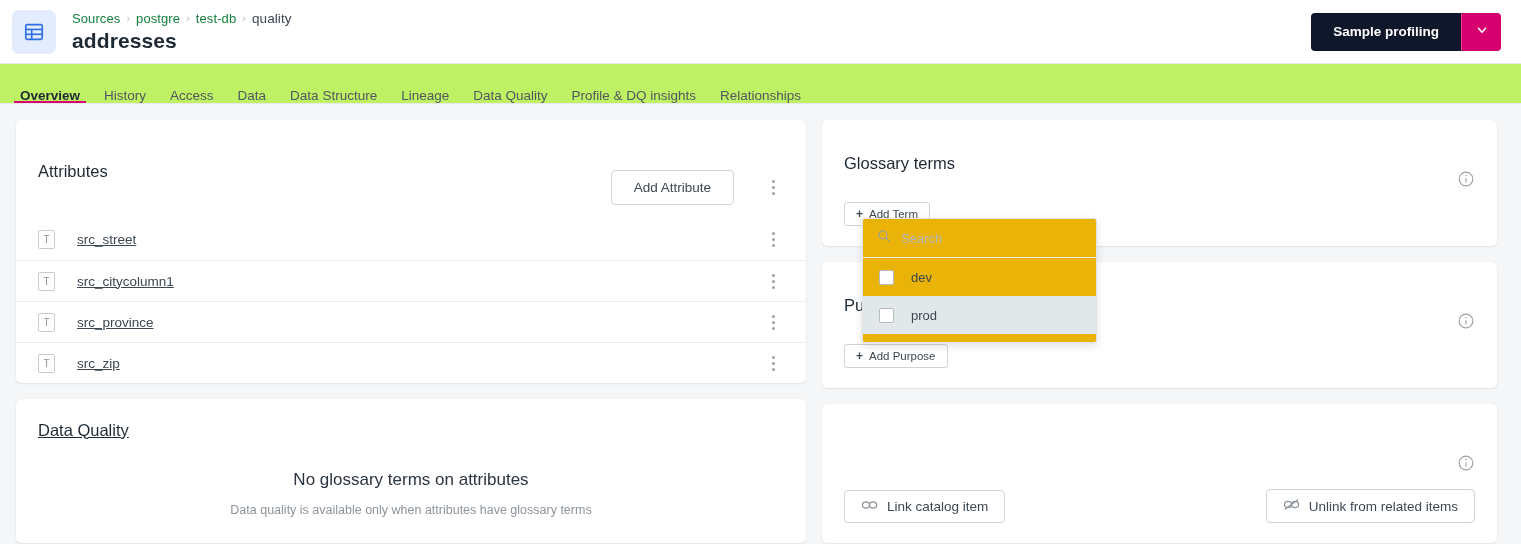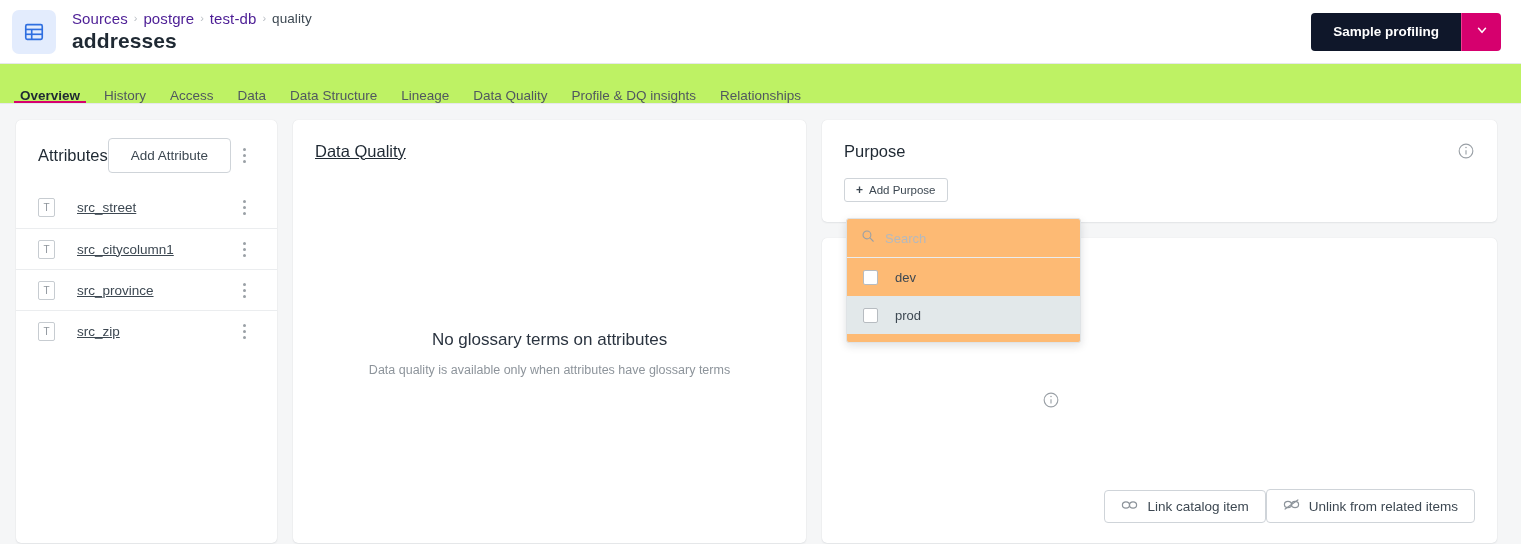--- a/index.html
+++ b/index.html
@@ -23,22 +23,22 @@
   .entity-icon {
     width: 44px; height: 44px;
     background: #e3ecfd;
     border-radius: 7px;
     display: flex; align-items: center; justify-content: center;
     flex: 0 0 auto;
   }
   .title-block { margin-left: 16px; display: flex; flex-direction: column; justify-content: center; }
   .breadcrumb { display: flex; align-items: center; gap: 6px; height: 16px; }
   .bc-item {
-    font-size: 15px;
-    color: #4c1d95;
+    font-size: 13px;
+    color: #15803d;
     letter-spacing: .1px;
     white-space: nowrap;
   }
   .bc-item.current { color: #3d4852; font-size: 13.5px; }
   .bc-sep { color: #b9bec4; font-size: 11px; line-height: 1; }
   .page-title {
     font-size: 21px;
     font-weight: bold;
     color: #1f2933;
     letter-spacing: .1px;
@@ -91,40 +91,40 @@
     height: 2px; background: #d6006e;
   }
 
   
   .content {
     display: flex;
     gap: 16px;
     padding: 16px 24px 0 16px;
     height: calc(544px - 105px);
   }
-  .col-left { width: 790px; flex: 0 0 790px; display: flex; gap: 16px; }
+  .col-left { width: 790px; flex: 0 0 790px; display: flex; flex-direction: column; gap: 16px; }
   .col-right { flex: 1 1 auto; display: flex; flex-direction: column; gap: 16px; position: relative; }
 
   .card {
     background: #ffffff;
     border-radius: 5px;
     box-shadow: 0 1px 2px rgba(16,24,40,.07), 0 0 1px rgba(16,24,40,.12);
   }
   .card-head {
     display: flex; align-items: center;
     padding: 18px 22px 0 22px;
     min-height: 44px;
   }
   .card-title {
     font-size: 16.5px;
     color: #1f2933;
     font-weight: normal;
   }
   .card-title.linked { text-decoration: underline; cursor: pointer; }
-  .card-head-right { margin-left: auto; display: flex; align-items: center; gap: 2px; }
+  .card-head-right { margin-left: auto; display: flex; align-items: center; gap: 28px; margin-top: 32px; }
 
   .btn-outline {
     background: #ffffff;
     border: 1px solid #cfd4d9;
     border-radius: 4px;
     font-family: inherit;
     font-size: 13.5px;
     color: #3d4852;
     padding: 9px 22px;
     cursor: pointer;
@@ -197,32 +197,32 @@
     background: #ffffff;
     border: 1px solid #cfd4d9;
     border-radius: 4px;
     font-family: inherit;
     font-size: 13.5px;
     color: #3d4852;
     padding: 8px 16px;
     cursor: pointer;
     display: inline-flex; align-items: center; gap: 9px;
   }
-  .related-card { flex: 1 1 auto; display: flex; flex-direction: row; justify-content: flex-end; }
+  .related-card { flex: 1 1 auto; display: flex; flex-direction: column; justify-content: flex-end; }
   .related-card .card-footer { margin-top: auto; }
 
   .info-icon { width: 18px; height: 18px; cursor: pointer; flex: 0 0 auto; }
 
   
   .dropdown {
     position: absolute;
-    left: 24px;
+    left: 40px;
     top: 98px;
     width: 235px;
-    background: #fdba74;
+    background: #eab308;
     border: 1px solid #dfe3e6;
     border-radius: 3px;
     box-shadow: 0 3px 9px rgba(16,24,40,.13);
     z-index: 40;
   }
   .dd-search {
     display: flex; align-items: center; gap: 10px;
     height: 39px;
     padding: 0 14px;
     border-bottom: 1px solid #e9ecef;
@@ -385,20 +385,40 @@
       <div class="dq-body">
         <div class="dq-main">No glossary terms on attributes</div>
         <div class="dq-sub">Data quality is available only when attributes have glossary terms</div>
       </div>
     </div>
 
   </div>
 
   <div class="col-right">
 
+    <div class="card">
+      <div class="card-head">
+        <span class="card-title">Glossary terms</span>
+        <div class="card-head-right">
+          <span class="info-icon">
+            <svg width="18" height="18" viewBox="0 0 20 20" fill="none" stroke="#9aa0a6" stroke-width="1.25">
+              <circle cx="10" cy="10" r="7.6"></circle>
+              <line x1="10" y1="9.1" x2="10" y2="14"></line>
+              <circle cx="10" cy="6.2" r="0.85" fill="#9aa0a6" stroke="none"></circle>
+            </svg>
+          </span>
+        </div>
+      </div>
+      <div class="card-body">
+        <button class="btn-small">
+          <span class="plus">+</span>
+          <span>Add Term</span>
+        </button>
+      </div>
+    </div>
 
     <div class="card">
       <div class="card-head">
         <span class="card-title">Purpose</span>
         <div class="card-head-right">
           <span class="info-icon">
             <svg width="18" height="18" viewBox="0 0 20 20" fill="none" stroke="#9aa0a6" stroke-width="1.25">
               <circle cx="10" cy="10" r="7.6"></circle>
               <line x1="10" y1="9.1" x2="10" y2="14"></line>
               <circle cx="10" cy="6.2" r="0.85" fill="#9aa0a6" stroke="none"></circle>

